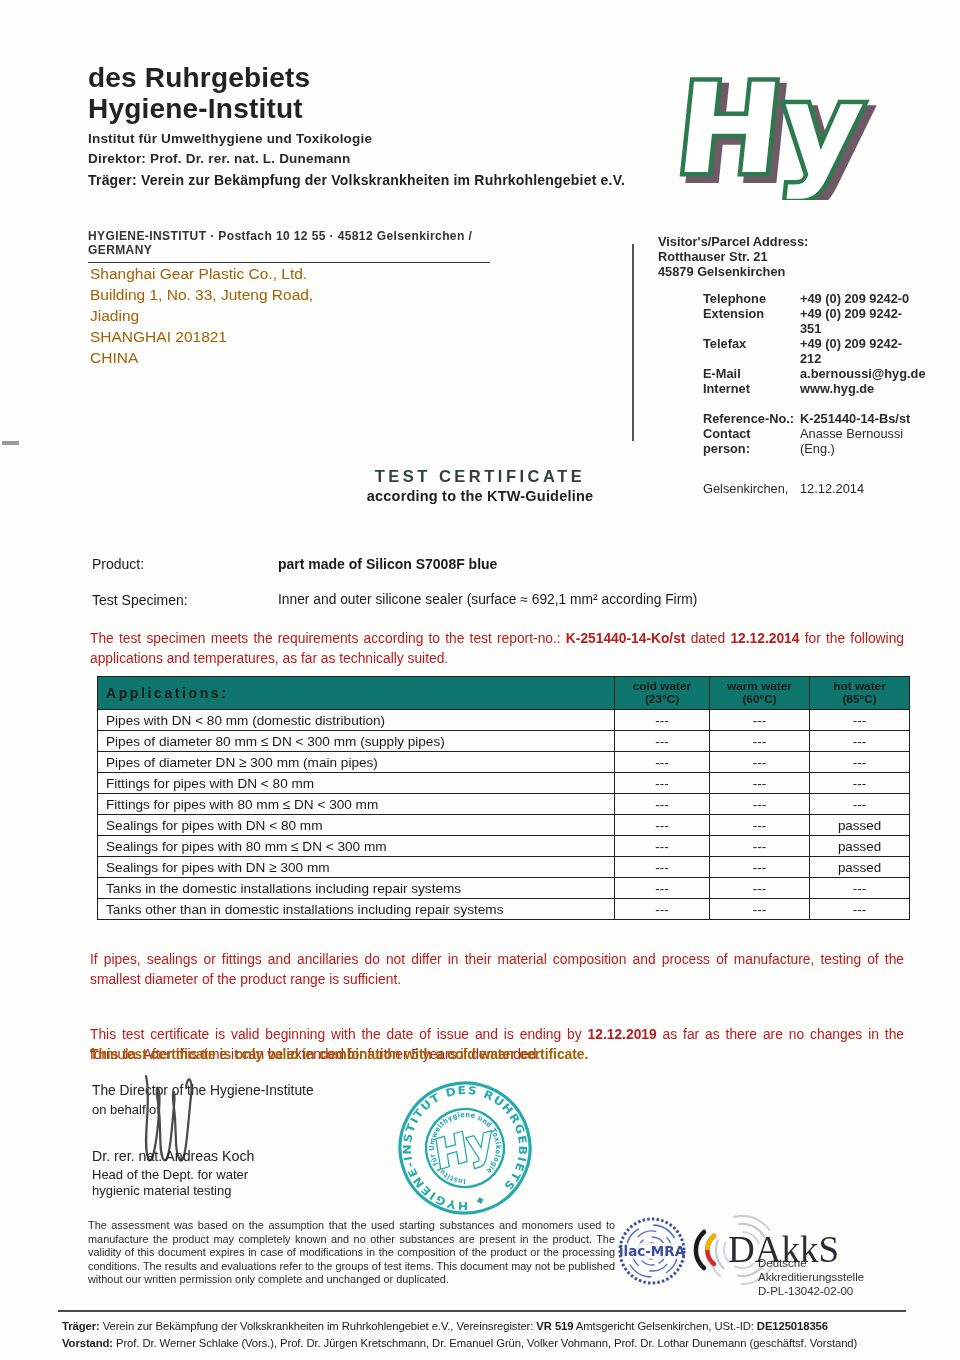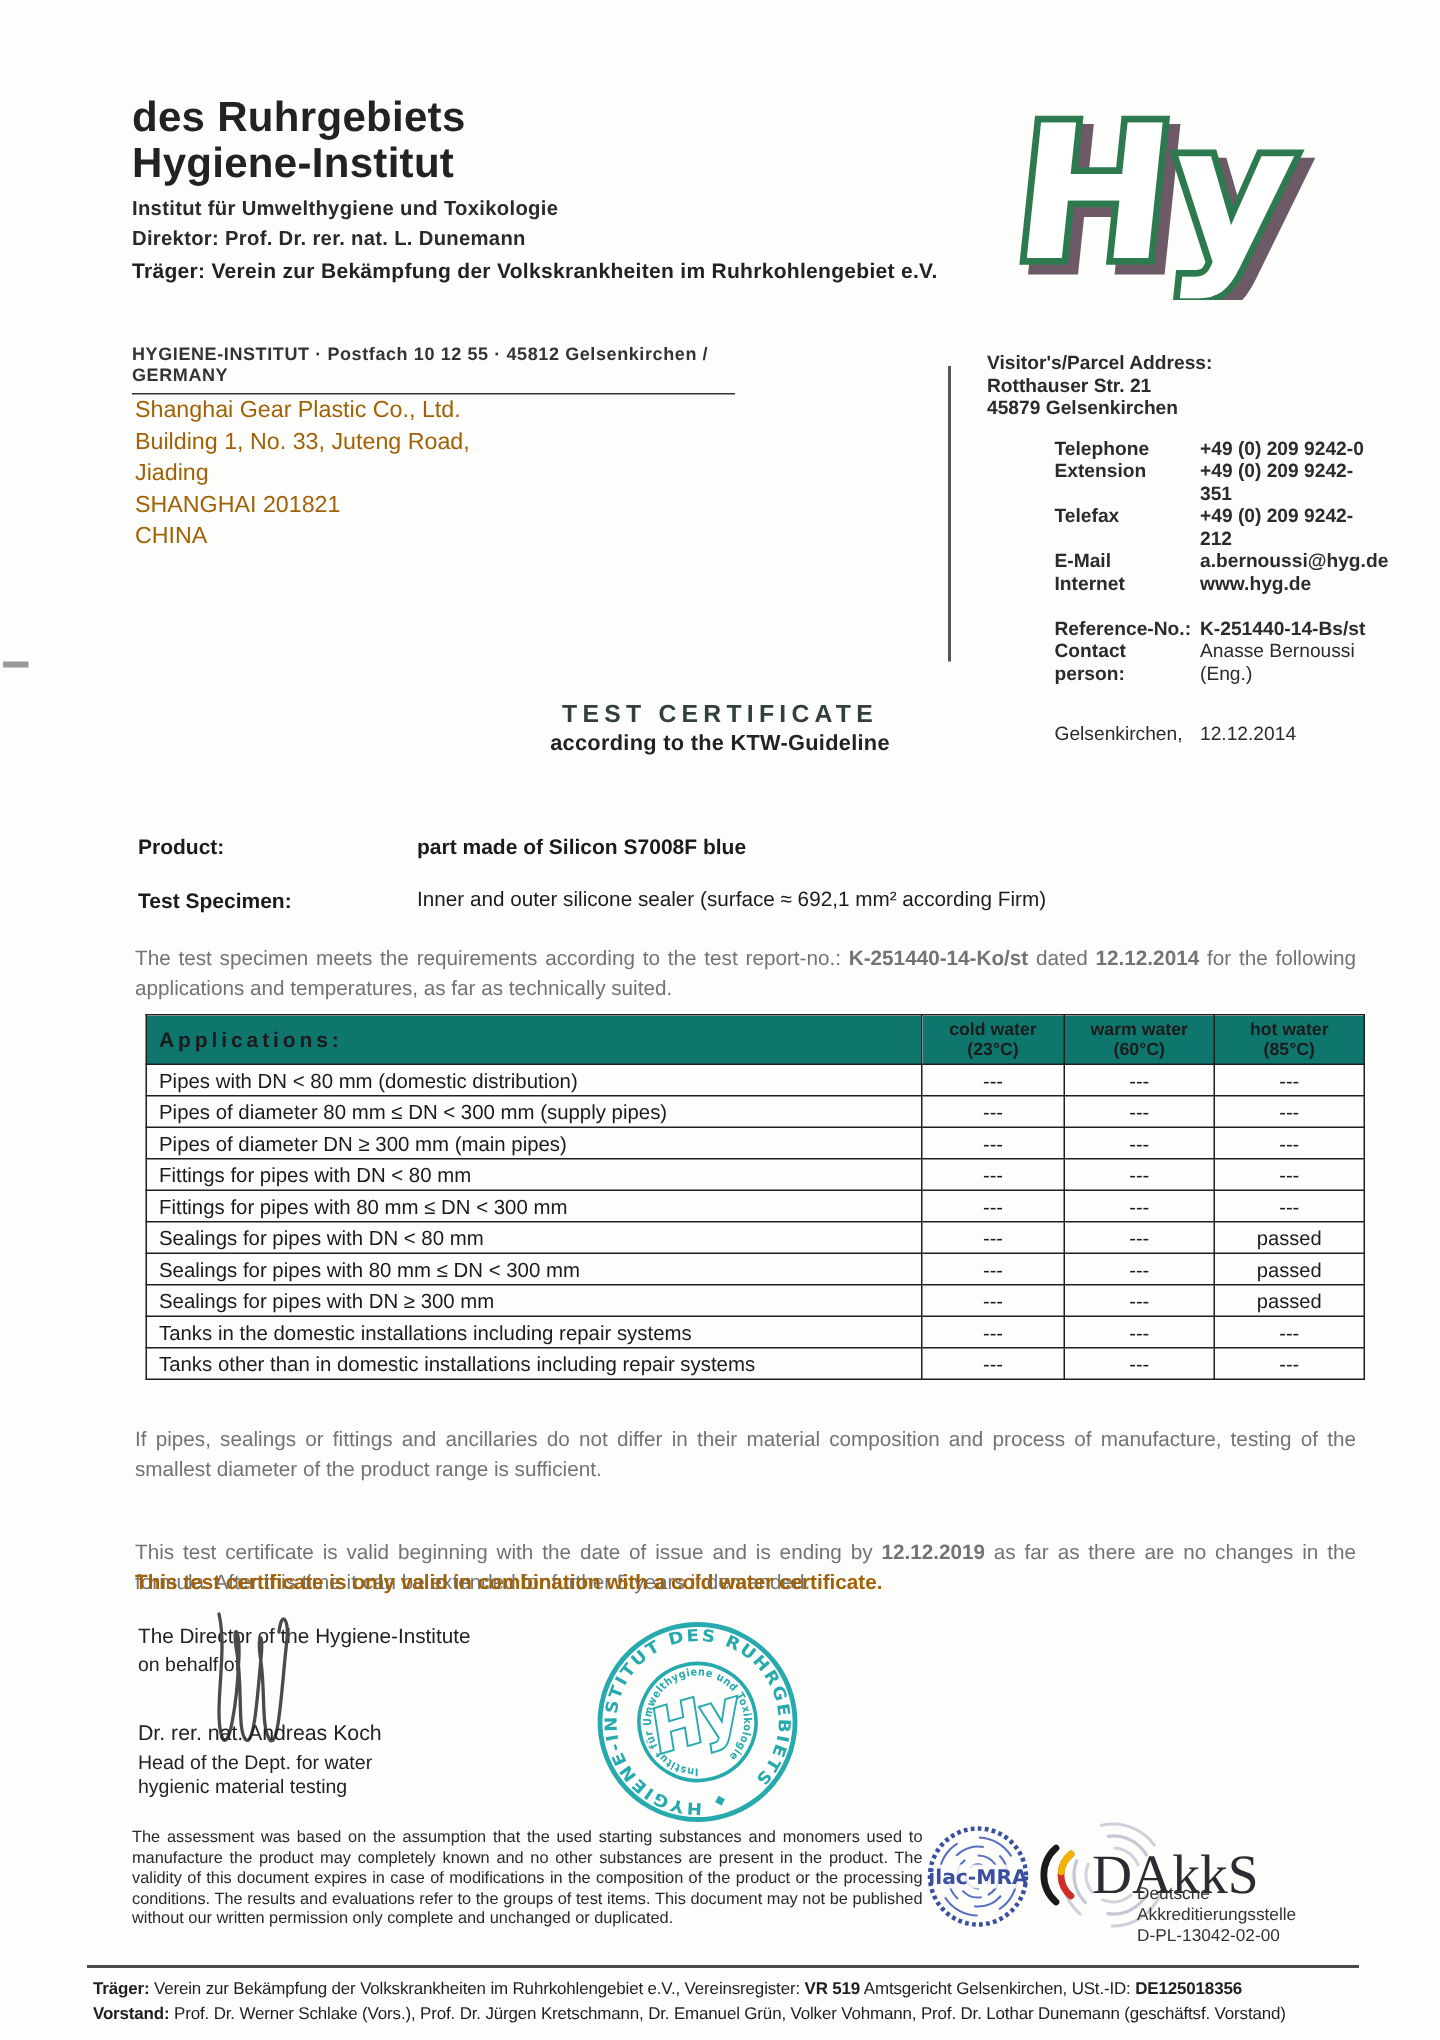--- a/index.html
+++ b/index.html
@@ -21,25 +21,25 @@
   .vline{width:1.5px;background:#555;}
   .contact{font-size:12.8px;font-weight:bold;color:#2b2b2b;line-height:15px;}
   .contact .row{display:flex;}
   .contact .lbl{width:97px;flex:none;margin-left:45px;}
   .contact .gap{height:12px;}
 
   
   .cert-title{font-size:16.5px;font-weight:bold;letter-spacing:3.5px;color:#31413a;text-align:center;}
   .cert-sub{font-size:14.5px;font-weight:bold;color:#222;text-align:center;margin-top:2px;letter-spacing:.2px;}
 
-  .kv-label{font-size:14px;font-weight:bold;}
+  .kv-label{font-size:14px;font-weight:normal;}
   .kv-value-b{font-size:14px;font-weight:bold;}
   .kv-value{font-size:13.8px;}
 
-  .para{font-size:13.8px;line-height:20px;text-align:justify;color:#737373;}
+  .para{font-size:13.8px;line-height:20px;text-align:justify;color:#b91c1c;}
   .para b{font-weight:bold;}
   .bold-line{font-size:13.8px;font-weight:bold;color:#a16207;}
 
   
   table.apps{border-collapse:collapse;width:812px;table-layout:fixed;}
   table.apps td,table.apps th{border:1.4px solid #1f1f1f;overflow:hidden;white-space:nowrap;}
   table.apps th{background:#0f766e;}
   th.app-h{font-size:14px;font-weight:bold;letter-spacing:2.6px;text-align:left;padding:6px 8px;height:33px;box-sizing:border-box;}
   th.temp-h{font-size:11.8px;font-weight:bold;line-height:13.5px;text-align:center;padding:2px 0;}
   td.app-c{font-size:13.6px;padding:2.5px 8px;height:21px;box-sizing:border-box;}

